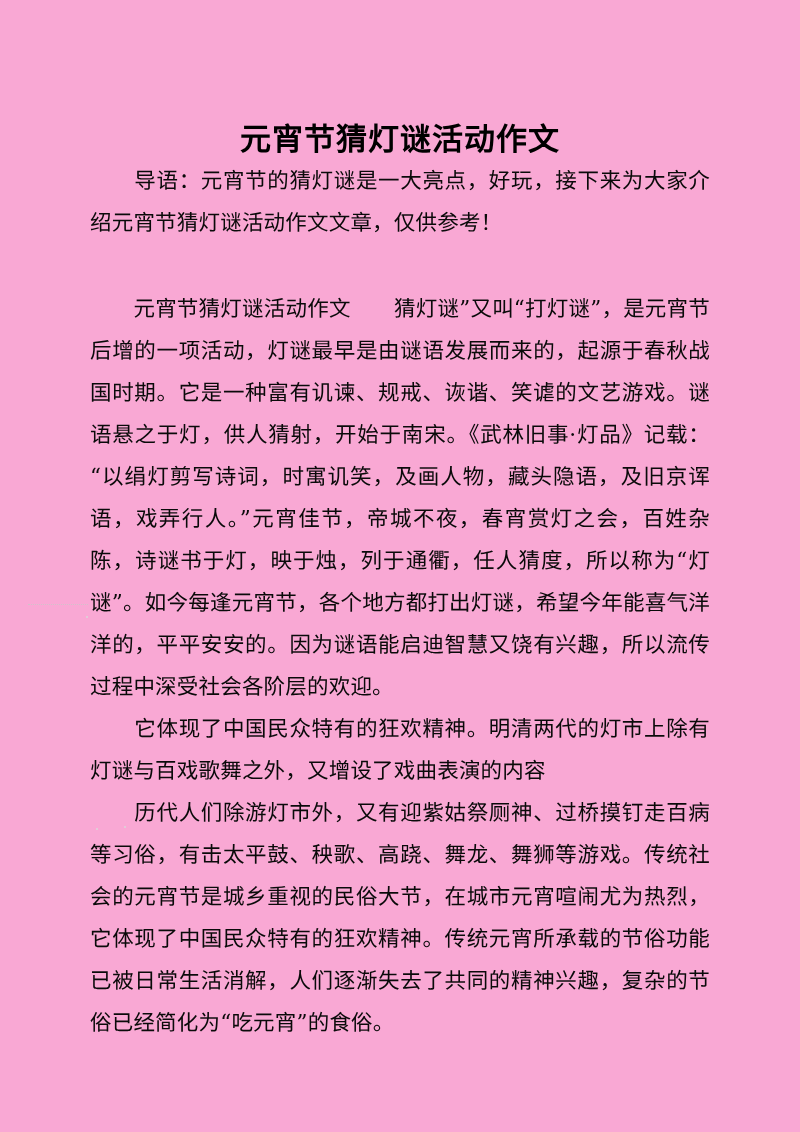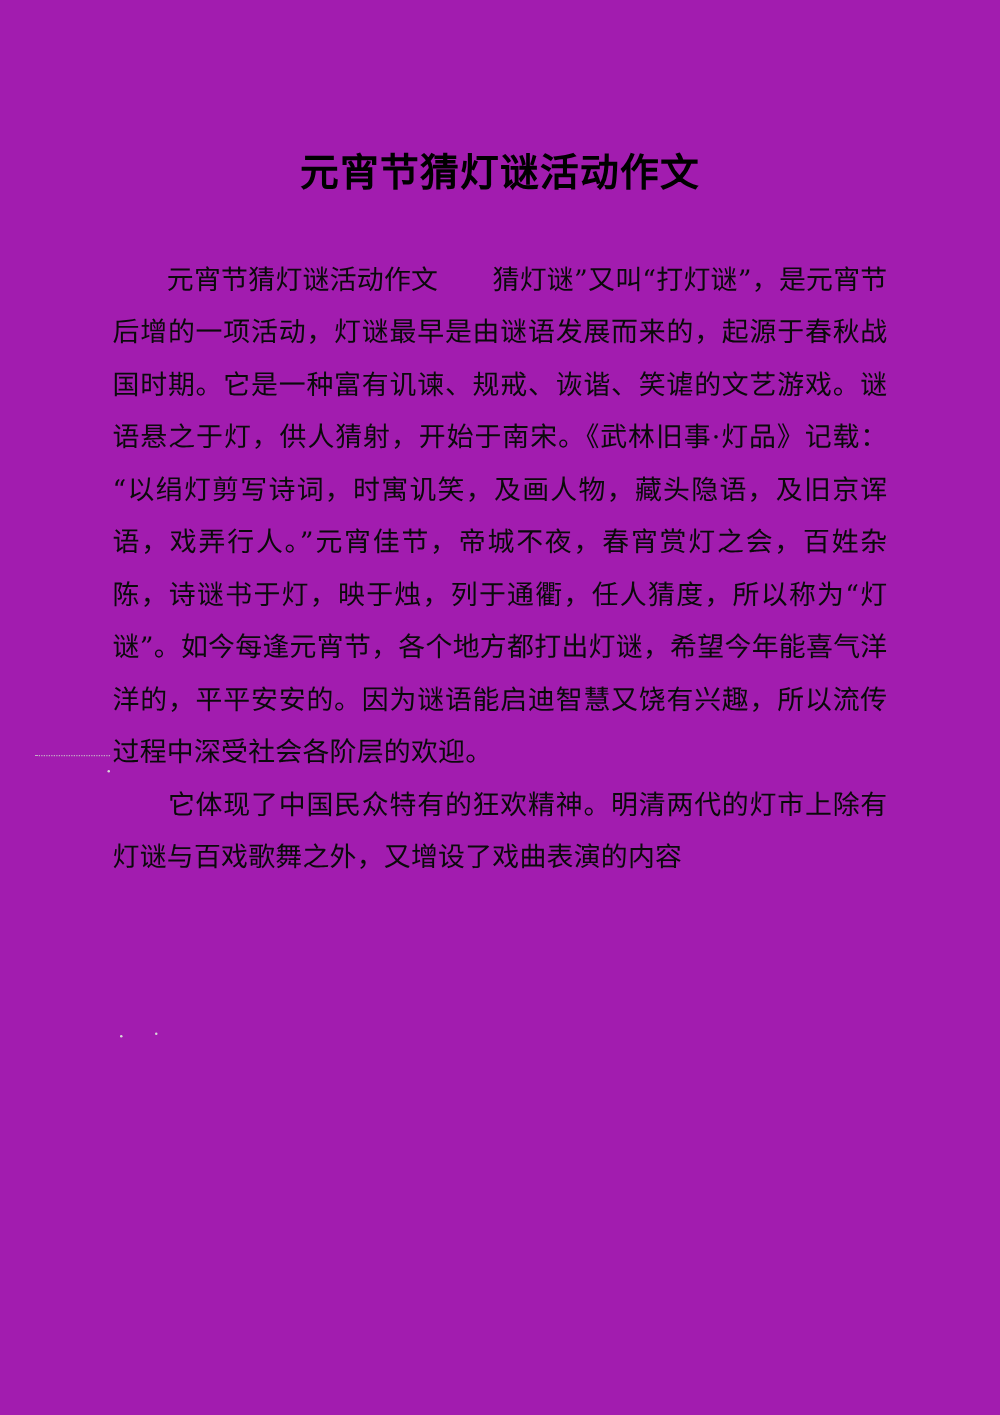--- a/index.html
+++ b/index.html
@@ -18,21 +18,21 @@
     -webkit-font-smoothing: antialiased;
   }
 
   
   .page {
     position: absolute;
     left: 0;
     top: 0;
     width: 800px;
     height: 1132px;
-    background: #a21caf;
+    background: #f9a8d4;
     box-sizing: border-box;
   }
 
   
   .margin-artifact {
     position: absolute;
     left: 28px;
     top: 604px;
     width: 60px;
     height: 1px;
@@ -94,22 +94,24 @@
 
   <div class="margin-artifact"></div>
   <div class="speck s1"></div>
   <div class="speck s2"></div>
   <div class="speck s3"></div>
 
   <h1 class="doc-title">元宵节猜灯谜活动作文</h1>
 
   <div class="body-area">
 
+    <p class="para intro">　　导语：元宵节的猜灯谜是一大亮点，好玩，接下来为大家介绍元宵节猜灯谜活动作文文章，仅供参考！</p>
 
     <div class="gap-lg"></div>
 
     <p class="para">　　元宵节猜灯谜活动作文　　猜灯谜”又叫“打灯谜”，是元宵节后增的一项活动，灯谜最早是由谜语发展而来的，起源于春秋战国时期。它是一种富有讥谏、规戒、诙谐、笑谑的文艺游戏。谜语悬之于灯，供人猜射，开始于南宋。《武林旧事·灯品》记载：“以绢灯剪写诗词，时寓讥笑，及画人物，藏头隐语，及旧京诨语，戏弄行人。”元宵佳节，帝城不夜，春宵赏灯之会，百姓杂陈，诗谜书于灯，映于烛，列于通衢，任人猜度，所以称为“灯谜”。如今每逢元宵节，各个地方都打出灯谜，希望今年能喜气洋洋的，平平安安的。因为谜语能启迪智慧又饶有兴趣，所以流传过程中深受社会各阶层的欢迎。</p>
 
     <p class="para">　　它体现了中国民众特有的狂欢精神。明清两代的灯市上除有灯谜与百戏歌舞之外，又增设了戏曲表演的内容</p>
 
+    <p class="para">　　历代人们除游灯市外，又有迎紫姑祭厕神、过桥摸钉走百病等习俗，有击太平鼓、秧歌、高跷、舞龙、舞狮等游戏。传统社会的元宵节是城乡重视的民俗大节，在城市元宵喧闹尤为热烈，它体现了中国民众特有的狂欢精神。传统元宵所承载的节俗功能已被日常生活消解，人们逐渐失去了共同的精神兴趣，复杂的节俗已经简化为“吃元宵”的食俗。</p>
 
   </div>
 </div>
 
 </body></html>

